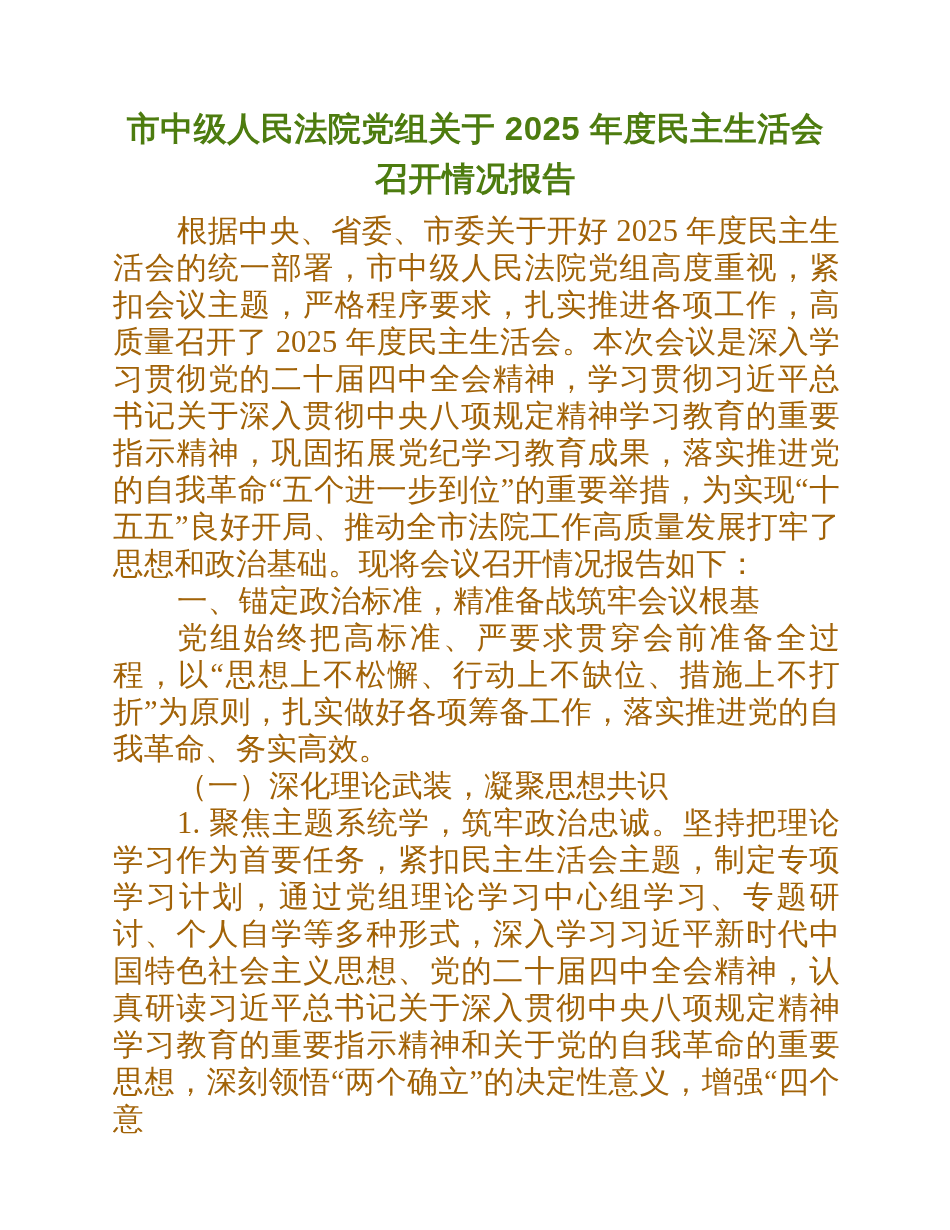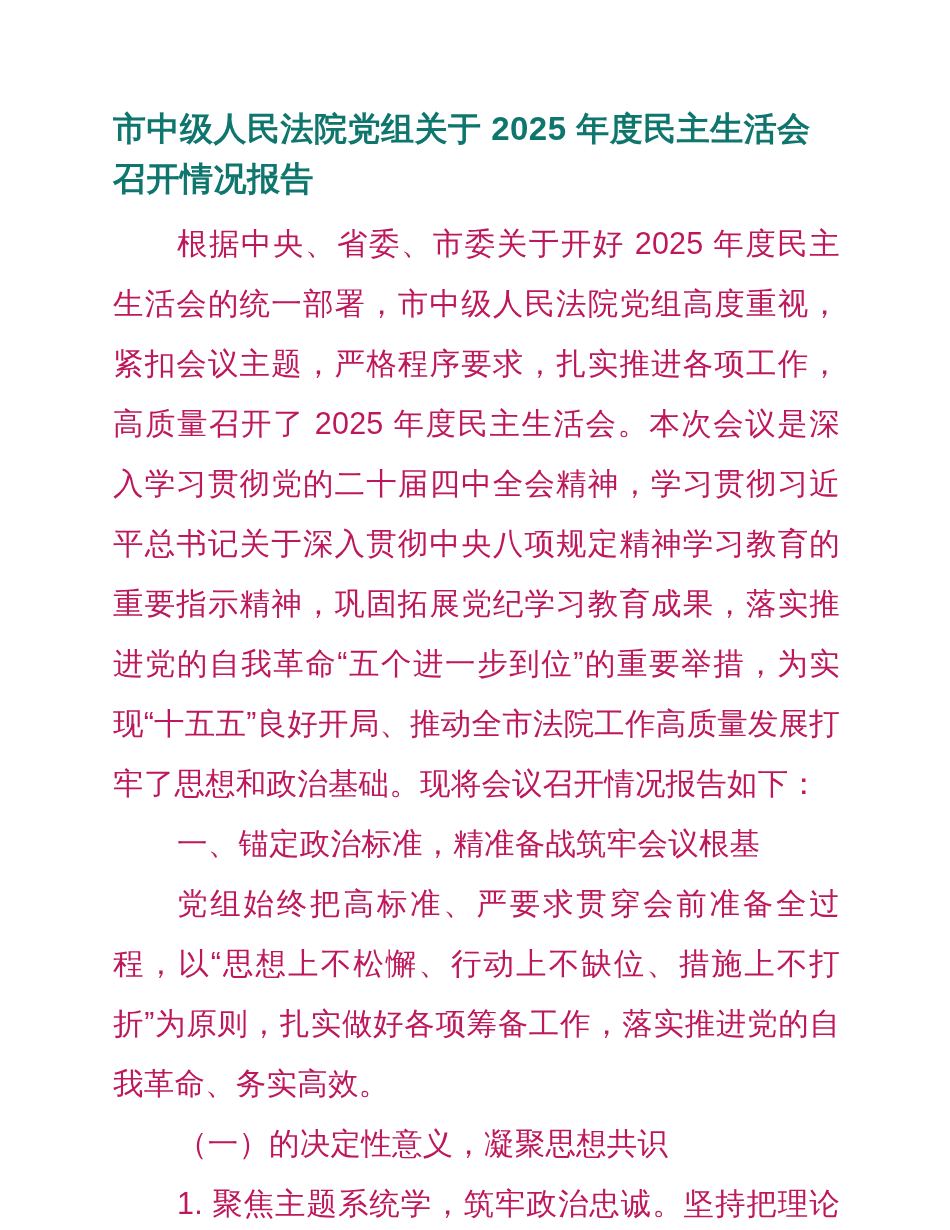--- a/index.html
+++ b/index.html
@@ -16,42 +16,43 @@
     overflow: hidden;
     margin: 0 auto;
   }
 
   
   .doc-title {
     position: absolute;
     left: 113px;
     top: 104px;
     width: 725px;
+    text-align: center;
     font-family: "Liberation Sans", "DejaVu Sans", sans-serif;
     font-weight: bold;
     font-size: 33px;
     line-height: 50px;
-    color: #0f766e;
+    color: #4d7c0f;
     letter-spacing: 0.5px;
     white-space: pre-line;
   }
 
   
   .body-block {
     position: absolute;
     left: 113px;
     top: 213px;
     width: 727px;
   }
 
   .para {
-    font-family: Liberation Sans, sans-serif;
+    font-family: Liberation Serif, serif;
     font-size: 30.5px;
-    line-height: 60px;
-    color: #be185d;
+    line-height: 37px;
+    color: #a16207;
     text-align: justify;
     text-justify: inter-character;
     text-indent: 64px;
     margin: 0;
     letter-spacing: 0.2px;
     word-break: break-all;
   }
 
   .para.heading-1,
   .para.heading-2,
@@ -72,19 +73,19 @@
   <div class="doc-title">市中级人民法院党组关于 2025 年度民主生活会召开情况报告</div>
 
   <div class="body-block">
 
     <p class="para opening">根据中央、省委、市委关于开好 2025 年度民主生活会的统一部署，市中级人民法院党组高度重视，紧扣会议主题，严格程序要求，扎实推进各项工作，高质量召开了 2025 年度民主生活会。本次会议是深入学习贯彻党的二十届四中全会精神，学习贯彻习近平总书记关于深入贯彻中央八项规定精神学习教育的重要指示精神，巩固拓展党纪学习教育成果，落实推进党的自我革命“五个进一步到位”的重要举措，为实现“十五五”良好开局、推动全市法院工作高质量发展打牢了思想和政治基础。现将会议召开情况报告如下：</p>
 
     <p class="para heading-1">一、锚定政治标准，精准备战筑牢会议根基</p>
 
     <p class="para">党组始终把高标准、严要求贯穿会前准备全过程，以“思想上不松懈、行动上不缺位、措施上不打折”为原则，扎实做好各项筹备工作，落实推进党的自我革命、务实高效。</p>
 
-    <p class="para heading-2">（一）的决定性意义，凝聚思想共识</p>
+    <p class="para heading-2">（一）深化理论武装，凝聚思想共识</p>
 
     <p class="para heading-3 clipped">1. 聚焦主题系统学，筑牢政治忠诚。坚持把理论学习作为首要任务，紧扣民主生活会主题，制定专项学习计划，通过党组理论学习中心组学习、专题研讨、个人自学等多种形式，深入学习习近平新时代中国特色社会主义思想、党的二十届四中全会精神，认真研读习近平总书记关于深入贯彻中央八项规定精神学习教育的重要指示精神和关于党的自我革命的重要思想，深刻领悟“两个确立”的决定性意义，增强“四个意</p>
 
   </div>
 
 </div>
 
 </body></html>

